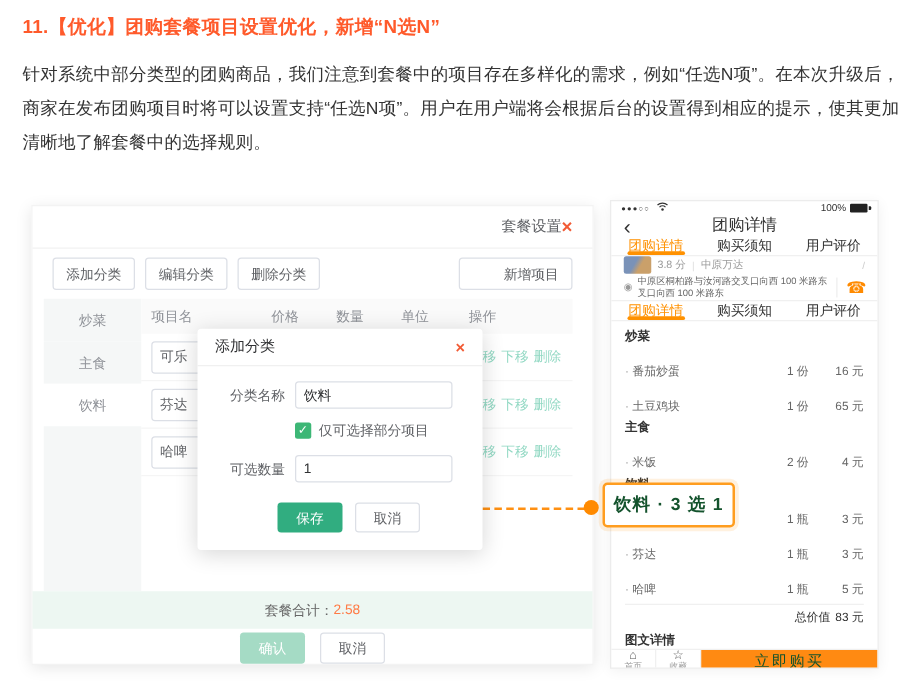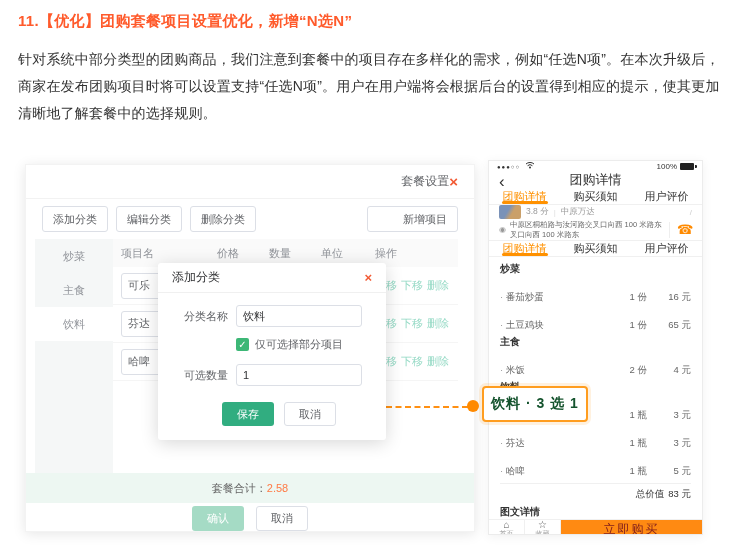--- a/index.html
+++ b/index.html
@@ -108,21 +108,21 @@
   .m-item-name { flex:1; }
   .m-item-name::before { content:"· "; color:#999; }
   .m-item-qty { width:34px; text-align:right; }
   .m-item-price { width:44px; text-align:right; }
   .m-totalrow { height:22px; margin-top:4px; border-top:1px solid #f0f0f0; display:flex; align-items:center; justify-content:flex-end; gap:4px; font-size:9.5px; color:#333; }
   .p-detail { height:17px; padding:0 11px; display:flex; align-items:center; font-size:10px; font-weight:bold; color:#333; }
   .p-bottombar { height:29px; border-top:1px solid #f0f0f0; display:flex; }
   .bb-cell { width:36px; display:flex; flex-direction:column; align-items:center; justify-content:center; border-right:1px solid #f0f0f0; }
   .bb-icon { font-size:10px; color:#555; line-height:10px; }
   .bb-label { font-size:7px; color:#999; line-height:8px; }
-  .bb-buy { flex:1; background:#ff8a12; color:#7f1d1d; font-size:12px; letter-spacing:2px; display:flex; align-items:center; justify-content:center;font-family:Liberation Mono, monospace; }
+  .bb-buy { flex:1; background:#ff8a12; color:#14532d; font-size:12px; letter-spacing:2px; display:flex; align-items:center; justify-content:center;font-family:Liberation Mono, monospace; }
 </style>
 </head>
 <body>
 
 <div class="page">
 
   <div class="doc-title">11.【优化】团购套餐项目设置优化，新增“N选N”</div>
   <div class="doc-para">针对系统中部分类型的团购商品，我们注意到套餐中的项目存在多样化的需求，例如“任选N项”。在本次升级后，商家在发布团购项目时将可以设置支持“任选N项”。用户在用户端将会根据后台的设置得到相应的提示，使其更加清晰地了解套餐中的选择规则。</div>
 
   <div class="dialog">

